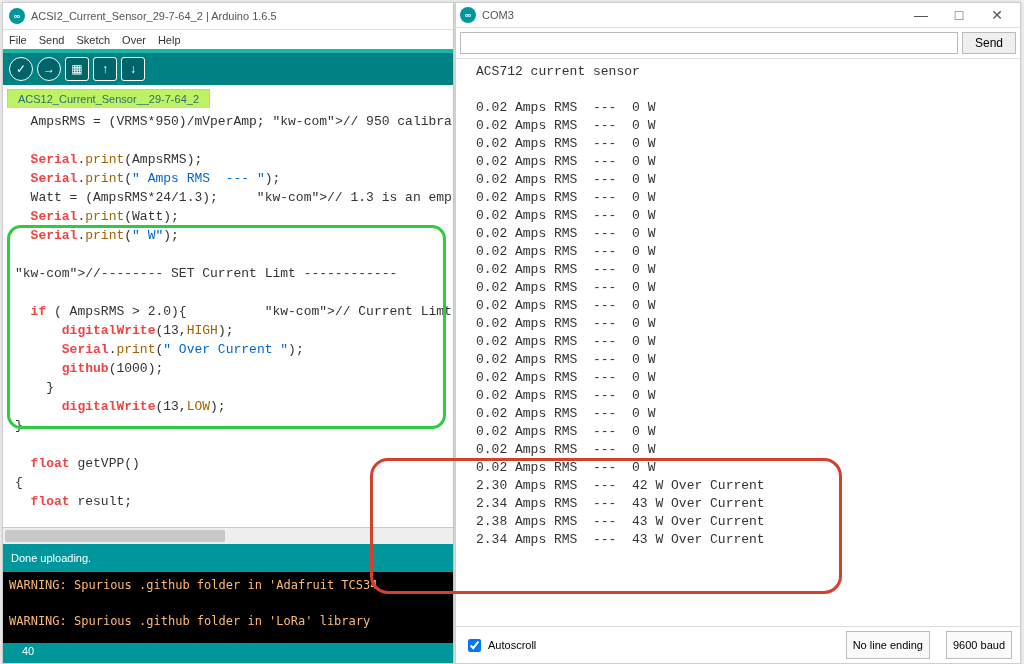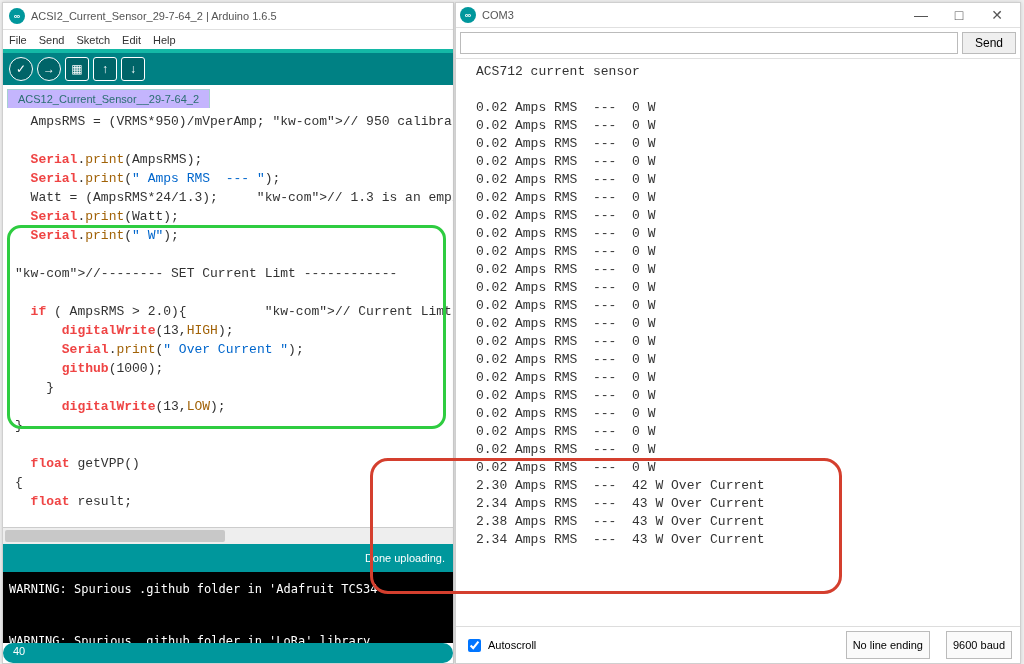--- a/index.html
+++ b/index.html
@@ -87,21 +87,21 @@
   align-items: center;
   justify-content: center;
   color: #fff;
   font-size: 12px;
   cursor: pointer;
 }
 .tbtn-square {
   border-radius: 3px;
 }
 .arduino-tab {
-  background: #c4b5fd;
+  background: #bef264;
   color: #2b6e71;
   padding: 3px 10px;
   border-top: 1px solid #a7d0d1;
   border-left: 1px solid #a7d0d1;
   border-right: 1px solid #a7d0d1;
   width: fit-content;
   margin: 4px 0 0 4px;
   font-size: 11px;
 }
 .arduino-editor {
@@ -133,40 +133,38 @@
   width: 220px;
   height: 12px;
   background: #c8c8c8;
   border-radius: 2px;
 }
 .arduino-status {
   background: #00979c;
   color: #fff;
   font-size: 11px;
   padding: 8px 8px;
-  text-align: right;
 }
 .arduino-console {
   background: #000;
-  color: #ffffff;
+  color: #fdba74;
   font-family: Consolas, monospace;
   font-size: 12px;
-  line-height: 26px;
+  line-height: 18px;
   padding: 4px 6px;
   height: 64px;
   overflow: hidden;
   white-space: pre-wrap;
 }
 .arduino-footer {
   background: #00979c;
   color: #fff;
   font-size: 11px;
-  padding: 2px 10px;
+  padding: 2px 19px;
   height: 16px;
-  border-radius: 10px;
 }
 
 .green-box {
   position: absolute;
   border: 3px solid #2ecc40;
   border-radius: 14px;
   left: 7px;
   top: 225px;
   width: 433px;
   height: 198px;
@@ -269,21 +267,21 @@
 
   <div class="arduino-window">
     <div class="arduino-titlebar">
       <div class="arduino-logo">∞</div>
       <span class="arduino-title">ACSI2_Current_Sensor_29-7-64_2 | Arduino 1.6.5</span>
     </div>
     <div class="arduino-menubar">
       <span>File</span>
       <span>Send</span>
       <span>Sketch</span>
-      <span>Edit</span>
+      <span>Over</span>
       <span>Help</span>
     </div>
     <div class="arduino-toolbar">
       <div class="tbtn">✓</div>
       <div class="tbtn">→</div>
       <div class="tbtn tbtn-square">▦</div>
       <div class="tbtn tbtn-square">↑</div>
       <div class="tbtn tbtn-square">↓</div>
     </div>
     <div class="arduino-tab">ACS12_Current_Sensor__29-7-64_2</div>

